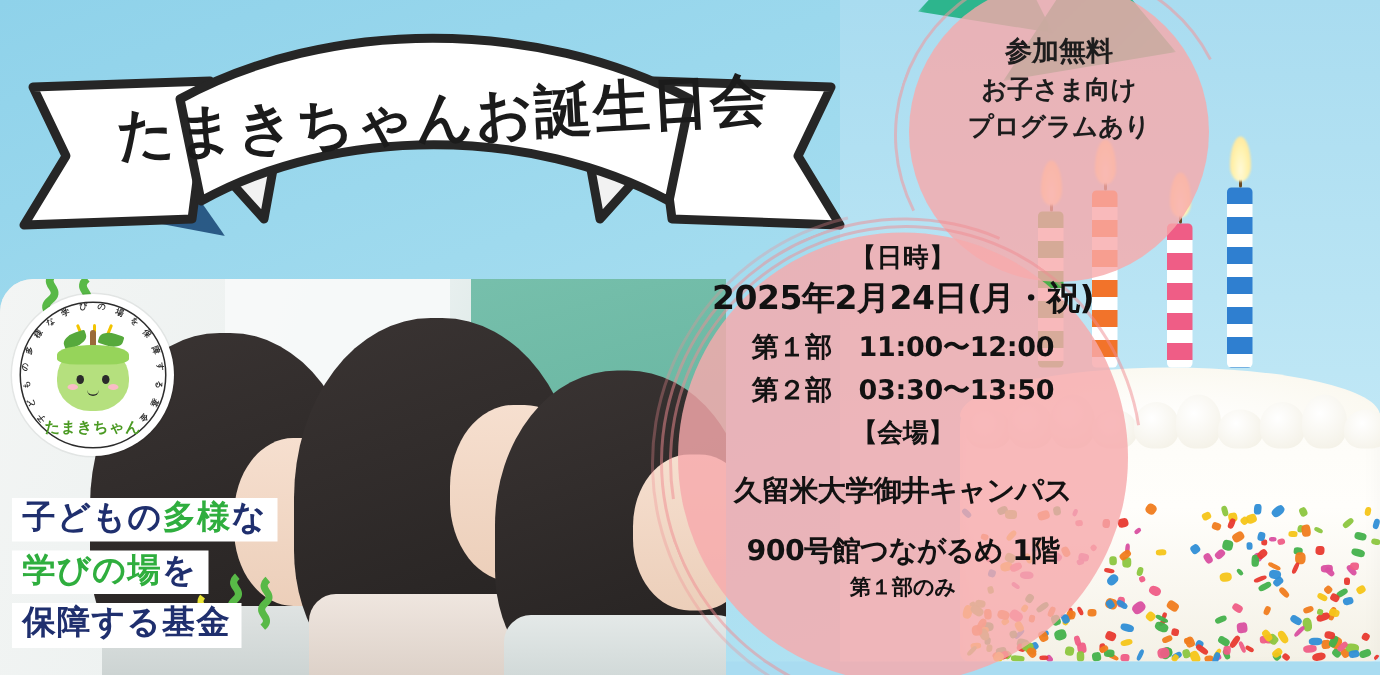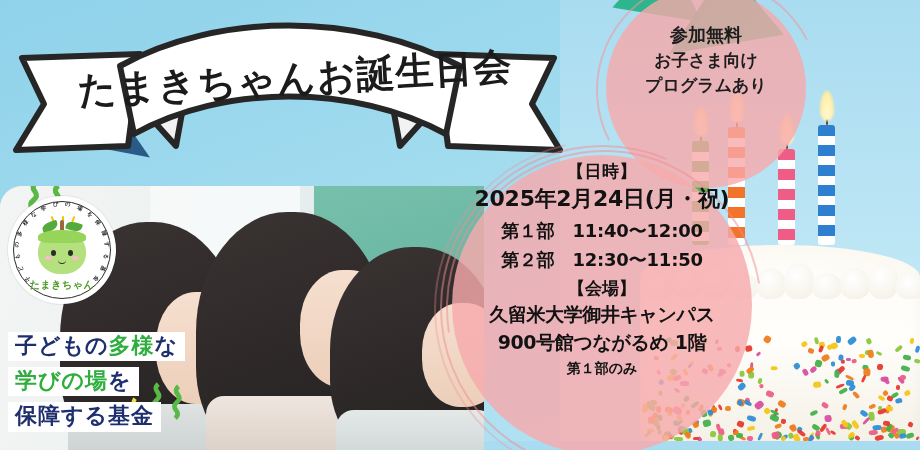--- a/index.html
+++ b/index.html
@@ -120,21 +120,21 @@
     position:absolute;border-radius:50%;border:2px solid rgba(240,140,146,.5);
     border-right-color:transparent;border-bottom-color:transparent;
   }
   .info-text{
     position:absolute;left:452px;top:160px;width:300px;text-align:center;color:#121212;
   }
   .info-text .hdr{font-size:17px;font-weight:800;letter-spacing:.5px;}
   .info-text .date{font-size:22px;font-weight:800;margin-top:1px;letter-spacing:-.3px;}
   .info-text .part{font-size:18px;font-weight:700;margin-top:5px;letter-spacing:-.2px;}
   .info-text .hdr2{font-size:17px;font-weight:800;margin-top:5px;}
-  .info-text .venue{font-size:19px;font-weight:800;margin-top:2px;letter-spacing:-.4px;}
+  .info-text .venue{font-size:19px;font-weight:800;margin-top:14px;letter-spacing:-.4px;}
   .info-text .note{font-size:14px;font-weight:700;margin-top:4px;line-height:1.25;}
 
   
   .tamaki{
     position:absolute;left:8px;top:196px;width:108px;height:108px;border-radius:50%;
     background:#ffffff;box-shadow:0 0 0 1px rgba(0,0,0,.06);
   }
   .tamaki .ringtext{
     position:absolute;inset:5px;border-radius:50%;border:1.4px solid #2c2c2c;
   }
@@ -517,22 +517,22 @@
   </div>
 
   <div class="info-circle"></div>
   <div class="info-ring" style="left:440px;top:145px;width:322px;height:322px;transform:rotate(-22deg);"></div>
   <div class="info-ring" style="left:446px;top:150px;width:312px;height:312px;transform:rotate(36deg);"></div>
   <div class="info-ring" style="left:434px;top:140px;width:334px;height:334px;transform:rotate(-58deg);border-color:rgba(240,140,146,.32);border-right-color:transparent;border-bottom-color:transparent;"></div>
 
   <div class="info-text">
     <div class="hdr">【日時】</div>
     <div class="date">2025年2月24日(月・祝)</div>
-    <div class="part">第１部　11:40〜12:00</div>
-    <div class="part">第２部　12:30〜11:50</div>
+    <div class="part">第１部　11:00〜12:00</div>
+    <div class="part">第２部　03:30〜13:50</div>
     <div class="hdr2">【会場】</div>
     <div class="venue">久留米大学御井キャンパス</div>
     <div class="venue">900号館つながるめ 1階</div>
     <div class="note">第１部のみ</div>
   </div>
 
   <div class="tamaki">
     <div class="ringtext"></div>
     <div class="arc-label" id="arc-label" style="left: 0px; top: 0px; width: 108px; height: 108px;">
         <span style="position: absolute; left: 16.528px; top: 78.9254px; font-size: 5.4px; font-weight: 700; color: rgb(43, 43, 43); transform: rotate(-130deg);">子</span>

